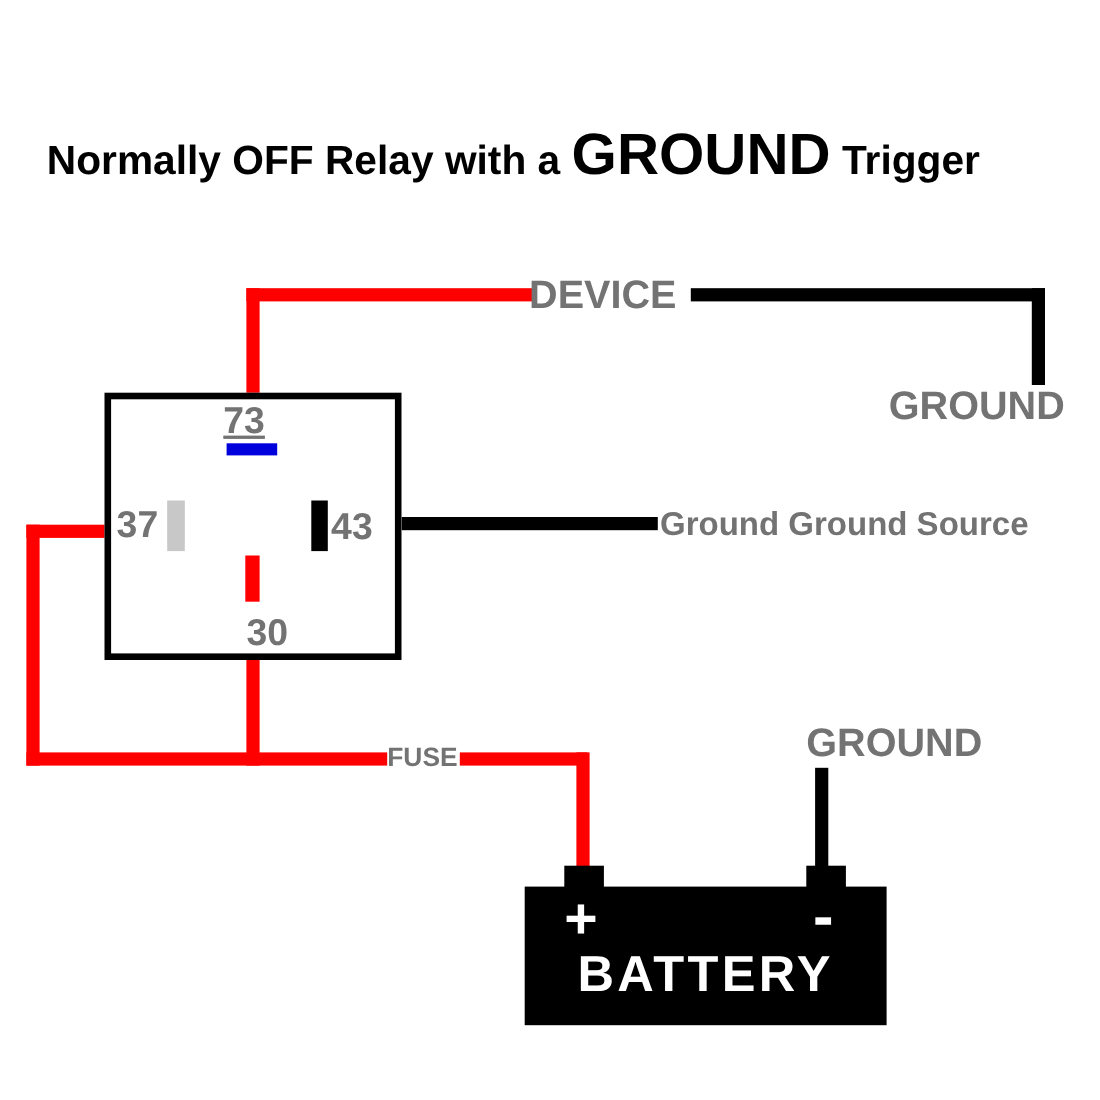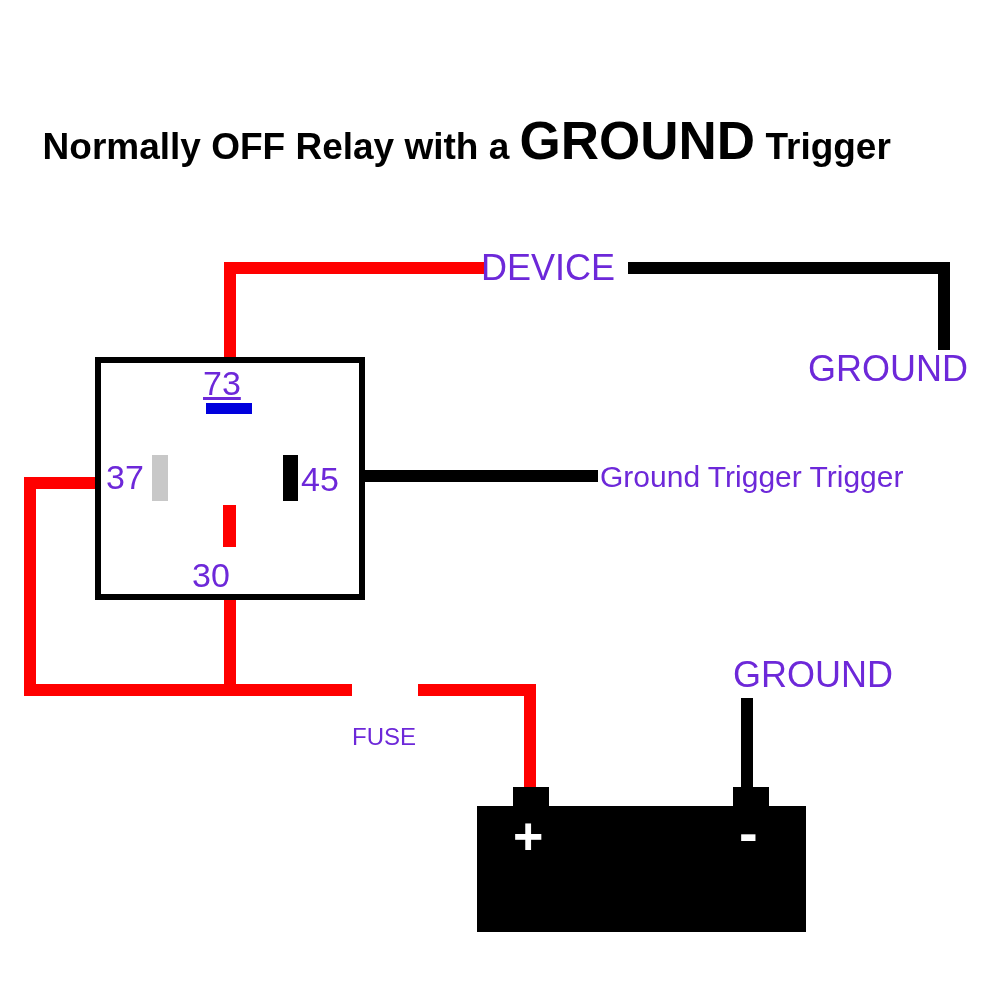--- a/index.html
+++ b/index.html
@@ -6,40 +6,40 @@
   html, body { background: #ffffff; }
   body {
     width: 1000px; height: 1000px;
     position: relative;
     font-family: "Liberation Sans", sans-serif;
     overflow: hidden;
   }
   .abs { position: absolute; }
   .wire-red   { background: var(--wire-power,  #ff0000); }
   .wire-black { background: var(--wire-ground, #000000); }
-  .label { font-weight: normal; color: #6d28d9; white-space: nowrap; }
+  .label { font-weight: bold; color: #737373; white-space: nowrap; }
 
   
   .title {
     left: 22px; top: 68px;
     font-weight: bold; color: #000000;
     font-size: 37px; white-space: pre;
   }
   .title .emph { font-size: 53px; }
 
   
   .relay-box {
     left: 95px; top: 357px; width: 270px; height: 243px;
     background: #ffffff; border: 6px solid #000;
   }
   .pin-label { font-size: 34px; }
   .pin87-label { left: 203px; top: 364px; text-decoration: underline; }
   .pin86-label { left: 106px; top: 458px; }
   .pin85-label { left: 301px; top: 460px; }
-  .pin30-label { left: 192px; top: 556px; text-align: right; }
+  .pin30-label { left: 224px; top: 556px; text-align: right; }
 
   .pin87-ind { left: 206px; top: 403px; width: 46px; height: 11px; background: var(--pin87-indicator, #0000dd); }
   .pin86-ind { left: 152px; top: 455px; width: 16px; height: 46px; background: var(--pin86-indicator, #c8c8c8); }
   .pin85-ind { left: 283px; top: 455px; width: 15px; height: 46px; background: var(--pin85-indicator, #000000); }
   .pin30-ind { left: 223px; top: 505px; width: 13px; height: 42px; background: var(--pin30-indicator, #ff0000); }
 
   
   .w-dev-v   { left: 224px; top: 262px; width: 12px; height: 100px; }
   .w-dev-h   { left: 224px; top: 262px; width: 262px; height: 12px; }
   .w-gnd-h   { left: 628px; top: 262px; width: 322px; height: 12px; }
@@ -50,21 +50,21 @@
   .w-bot-h1  { left: 24px;  top: 684px; width: 328px; height: 12px; }
   .w-p30-v   { left: 224px; top: 598px; width: 12px; height: 98px; }
   .w-bot-h2  { left: 418px; top: 684px; width: 116px; height: 12px; }
   .w-bat-v   { left: 524px; top: 684px; width: 12px; height: 122px; }
   .w-bgnd-v  { left: 741px; top: 698px; width: 12px; height: 108px; }
 
   
   .lbl-device  { left: 481px; top: 247px; font-size: 36px; }
   .lbl-gnd-tr  { left: 808px; top: 348px; font-size: 36px; }
   .lbl-trigsrc { left: 600px; top: 460px; font-size: 30px; }
-  .lbl-fuse    { left: 352px; top: 675px; font-size: 24px; margin-top: 48px; }
+  .lbl-fuse    { left: 352px; top: 675px; font-size: 24px; }
   .lbl-gnd-bot { left: 733px; top: 654px; font-size: 36px; }
 
   
   .bat-term { background: var(--battery-fill, #000); width: 36px; height: 20px; top: 787px; }
   .bat-term-pos { left: 513px; }
   .bat-term-neg { left: 733px; }
   .battery {
     left: 477px; top: 806px; width: 329px; height: 126px;
     background: var(--battery-fill, #000000);
     color: var(--battery-text, #ffffff);
@@ -94,29 +94,30 @@
 <div class="abs wire-red w-bot-h2"></div>
 <div class="abs wire-red w-bat-v"></div>
 
 <div class="abs wire-black w-bgnd-v"></div>
 
 <div class="abs relay-box"></div>
 <div class="abs label pin-label pin87-label">73</div>
 <div class="abs pin87-ind"></div>
 <div class="abs label pin-label pin86-label">37</div>
 <div class="abs pin86-ind"></div>
-<div class="abs label pin-label pin85-label">45</div>
+<div class="abs label pin-label pin85-label">43</div>
 <div class="abs pin85-ind"></div>
 <div class="abs label pin-label pin30-label">30</div>
 <div class="abs pin30-ind"></div>
 
 <div class="abs label lbl-device">DEVICE</div>
 <div class="abs label lbl-gnd-tr">GROUND</div>
-<div class="abs label lbl-trigsrc">Ground Trigger Trigger</div>
+<div class="abs label lbl-trigsrc">Ground Ground Source</div>
 <div class="abs label lbl-fuse">FUSE</div>
 <div class="abs label lbl-gnd-bot">GROUND</div>
 
 <div class="abs bat-term bat-term-pos"></div>
 <div class="abs bat-term bat-term-neg"></div>
 <div class="abs battery">
   <span class="abs bat-plus">+</span>
   <span class="abs bat-minus">-</span>
+  <div class="abs bat-name">BATTERY</div>
 </div>
 
 </body></html>

